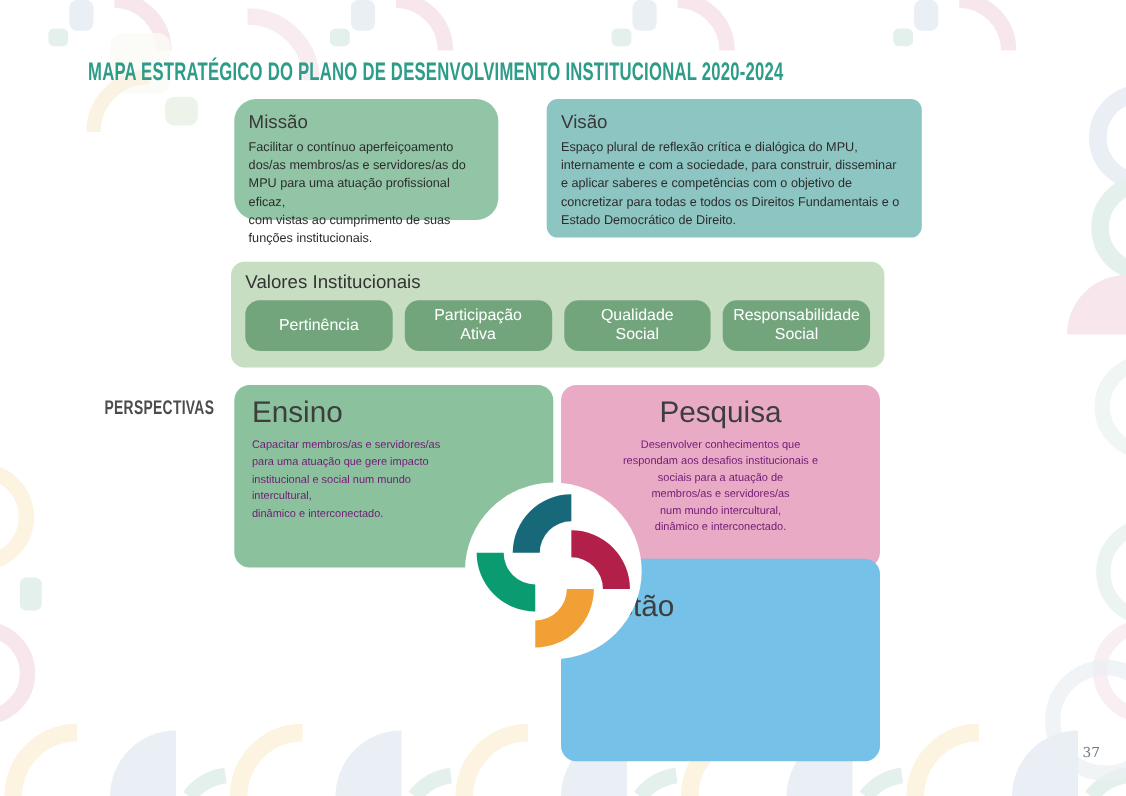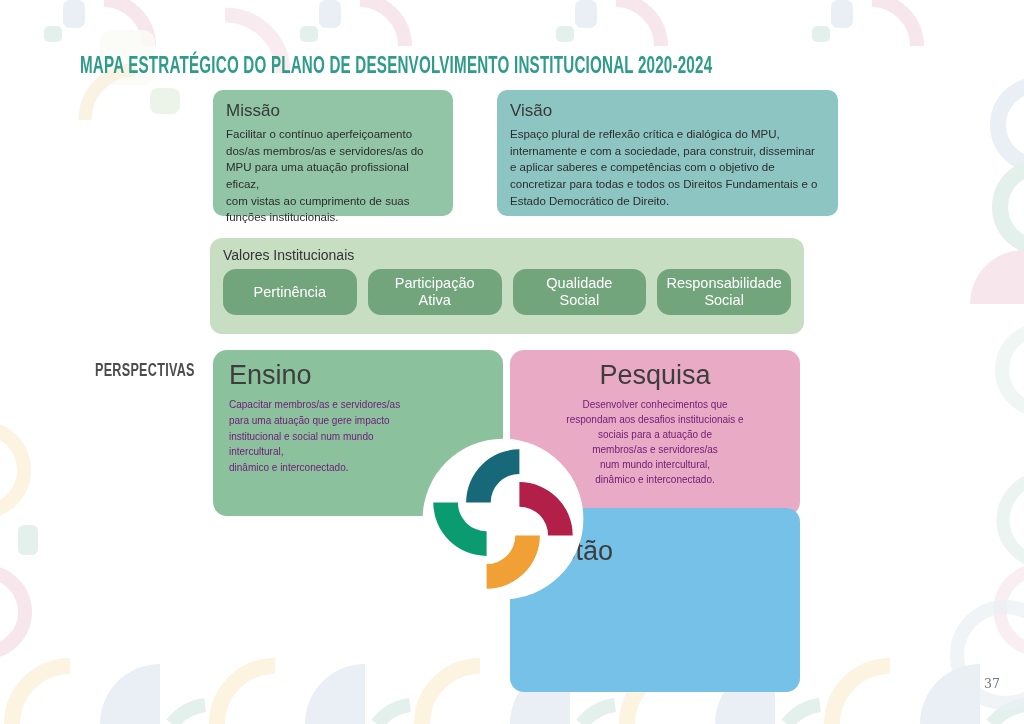--- a/index.html
+++ b/index.html
@@ -14,27 +14,27 @@
     white-space:nowrap;transform:scaleX(.66);transform-origin:0 0;
   }
   .perspectives-label{
     position:absolute;left:95px;top:360px;z-index:2;
     color:#4c4c4c;font-size:18px;font-weight:bold;letter-spacing:.4px;
     white-space:nowrap;transform:scaleX(.7);transform-origin:0 0;
   }
   .box{position:absolute;z-index:1;box-sizing:border-box;color:#2e2e2e;}
   .pre{white-space:pre-line;}
   
-  .mission{left:213px;top:90px;width:240px;height:126px;background:#92c5a6;border-radius:10px;padding:11px 13px;}
+  .mission{left:213px;top:90px;width:240px;height:110px;background:#92c5a6;border-radius:20px;padding:11px 13px;}
   .vision{left:464px;top:90px;width:341px;height:126px;background:#8dc5c2;border-radius:10px;padding:11px 13px;margin-left:33px;}
   .mv-title{font-size:17px;color:#383838;margin-bottom:5px;}
   .mv-body{font-size:11.5px;line-height:1.45;color:#2c2c2c;}
   
   .values{left:210px;top:238px;width:594px;height:96px;background:#c8dec3;border-radius:12px;padding:9px 13px;}
-  .values-title{font-size:14px;color:#333;}
+  .values-title{font-size:17px;color:#333;}
   .pills{display:flex;gap:11px;margin-top:6px;align-items:center;}
   .pill{
     flex:1;min-height:46px;background:#73a57d;border-radius:13px;color:#ffffff;
     font-size:14.5px;line-height:1.15;display:flex;align-items:center;justify-content:center;
     text-align:center;
   }
   
   .quad{border-radius:14px;padding:10px 16px;}
   .quad-title{font-size:27px;color:#3d3d3d;margin-bottom:6px;}
   .quad-body{font-size:10px;line-height:1.58;color:#701a75;}

